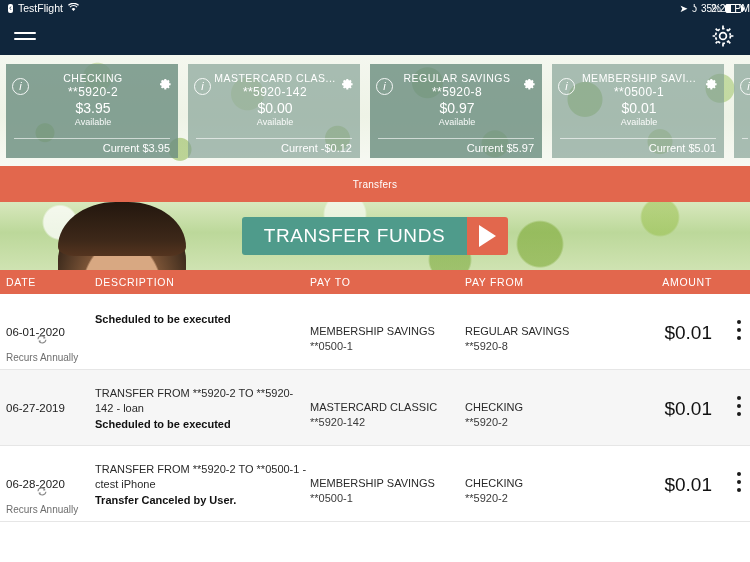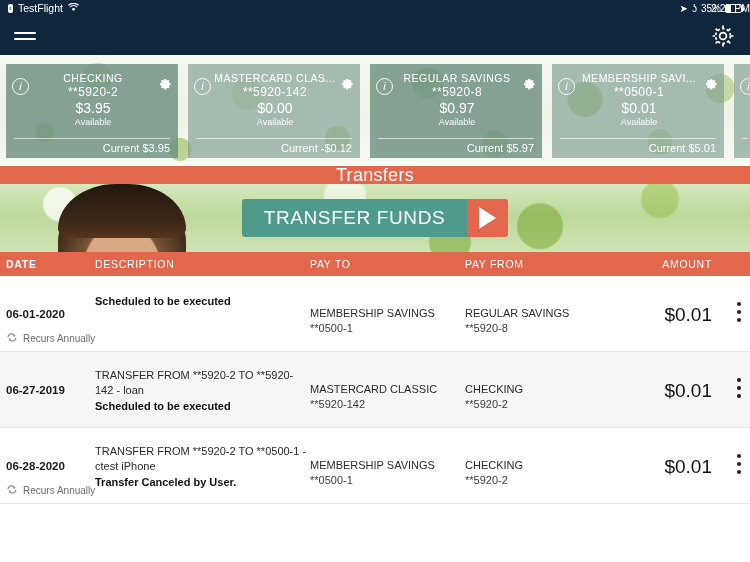--- a/index.html
+++ b/index.html
@@ -104,23 +104,23 @@
   .acct-avail-lbl { font-size: 9px; line-height: 11px; opacity: .95; }
   .acct-gear { flex: 0 0 auto; margin-top: 6px; }
   .acct-foot {
     border-top: 1px solid rgba(255,255,255,.6);
     text-align: right; font-size: 11px; padding: 3px 0 4px;
     margin: 0 8px;
   }
 
   
   .banner {
-    height: 18px; background: #e2674d; color: #ffffff;
+    height: 36px; background: #e2674d; color: #ffffff;
     display: flex; align-items: center; justify-content: center;
-    font-size: 18px; letter-spacing: .3px;
+    font-size: 10px; letter-spacing: .3px;
   }
 
   
   .hero {
     height: 68px; position: relative; overflow: hidden;
     background:
       radial-gradient(circle at 8% 30%, rgba(255,255,255,.75) 0 16px, transparent 18px),
       radial-gradient(circle at 46% 18%, rgba(255,255,255,.6) 0 20px, transparent 22px),
       radial-gradient(circle at 72% 62%, rgba(120,165,45,.55) 0 22px, transparent 24px),
       radial-gradient(circle at 88% 22%, rgba(150,190,70,.5) 0 18px, transparent 20px),
@@ -162,21 +162,21 @@
     border-bottom: 11px solid transparent;
     border-left: 17px solid #ffffff;
   }
 
   
   .thead {
     height: 24px; background: #e2674d; color: #ffffff;
     display: flex; align-items: center;
     font-size: 10.5px; letter-spacing: .7px;
   }
-  .c-date  { width: 95px; padding-left: 6px; flex: 0 0 95px; font-weight: bold; }
+  .c-date  { width: 95px; padding-left: 6px; flex: 0 0 95px; }
   .c-desc  { width: 215px; flex: 0 0 215px; }
   .c-to    { width: 155px; flex: 0 0 155px; }
   .c-from  { width: 155px; flex: 0 0 155px; }
   .c-amt   { flex: 1 1 auto; text-align: right; padding-right: 38px; }
 
   .tbody { background: #ffffff; }
   .trow {
     display: flex; align-items: flex-start;
     border-bottom: 1px solid #e6e6e6;
     position: relative;
@@ -199,21 +199,21 @@
   }
   .kebab {
     position: absolute; right: 9px; top: 26px;
     display: flex; flex-direction: column; gap: 4px; align-items: center;
     cursor: pointer;
   }
   .kebab i { width: 4px; height: 4px; background: #1a1a1a; border-radius: 50%; display: block; }
   .recurs {
     display: flex; align-items: center; gap: 5px;
     font-size: 10px; color: #6e6e6e;
-    position: absolute; left: 6px; bottom: 6px;
+    position: absolute; left: 6px; bottom: 6px; flex-direction: column;
   }
 </style>
 </head>
 <body>
 
 <div class="statusbar">
   <div class="sb-left">
     <span class="sb-back">‹</span>
     <span>TestFlight</span>
     <span>

